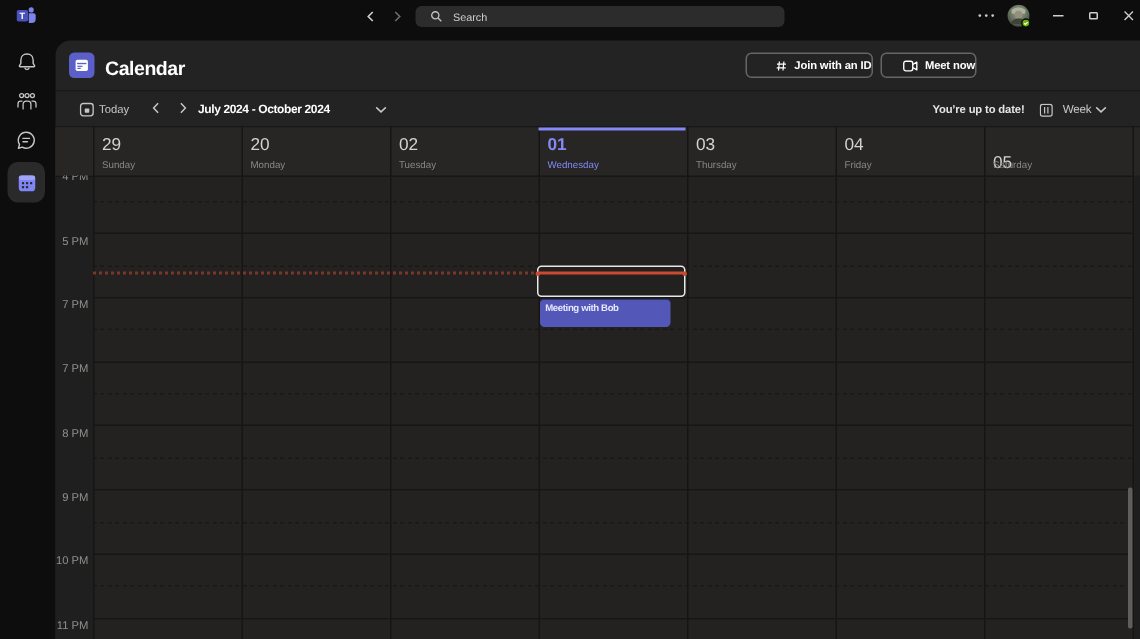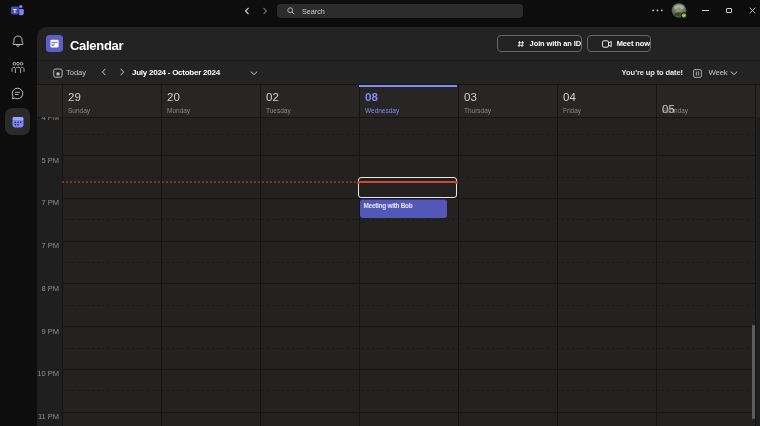--- a/index.html
+++ b/index.html
@@ -203,21 +203,21 @@
 
   <div class="hline" style="left:37px;top:117px;width:718px;"></div>
 
   <div class="abs dnum" style="left:68px;top:90.5px;">29</div>
     <div class="abs dname" style="left:68px;top:106.5px;">Sunday</div>
   <div class="abs dnum" style="left:167px;top:90.5px;">20</div>
     <div class="abs dname" style="left:167px;top:106.5px;">Monday</div>
   <div class="abs dnum" style="left:266px;top:90.5px;">02</div>
     <div class="abs dname" style="left:266px;top:106.5px;">Tuesday</div>
   <div class="abs" style="left:359px;top:85px;width:98px;height:2px;background:#8489f5;"></div>
-  <div class="abs dnum" style="left:365px;top:90.5px;color:#8489f5;font-weight:bold;">08</div>
+  <div class="abs dnum" style="left:365px;top:90.5px;color:#8489f5;font-weight:bold;">01</div>
     <div class="abs dname" style="left:365px;top:106.5px;color:#8489f5;">Wednesday</div>
   <div class="abs dnum" style="left:464px;top:90.5px;">03</div>
     <div class="abs dname" style="left:464px;top:106.5px;">Thursday</div>
   <div class="abs dnum" style="left:563px;top:90.5px;">04</div>
     <div class="abs dname" style="left:563px;top:106.5px;">Friday</div>
   <div class="abs dnum" style="left:662px;top:103px;">05</div>
     <div class="abs dname" style="left:662px;top:106.5px;">Saturday</div>
 
   <div class="timelabel" style="left:37px;top:113.3px;">4 PM</div>
   <div class="timelabel" style="left:37px;top:155.5px;">5 PM</div>

